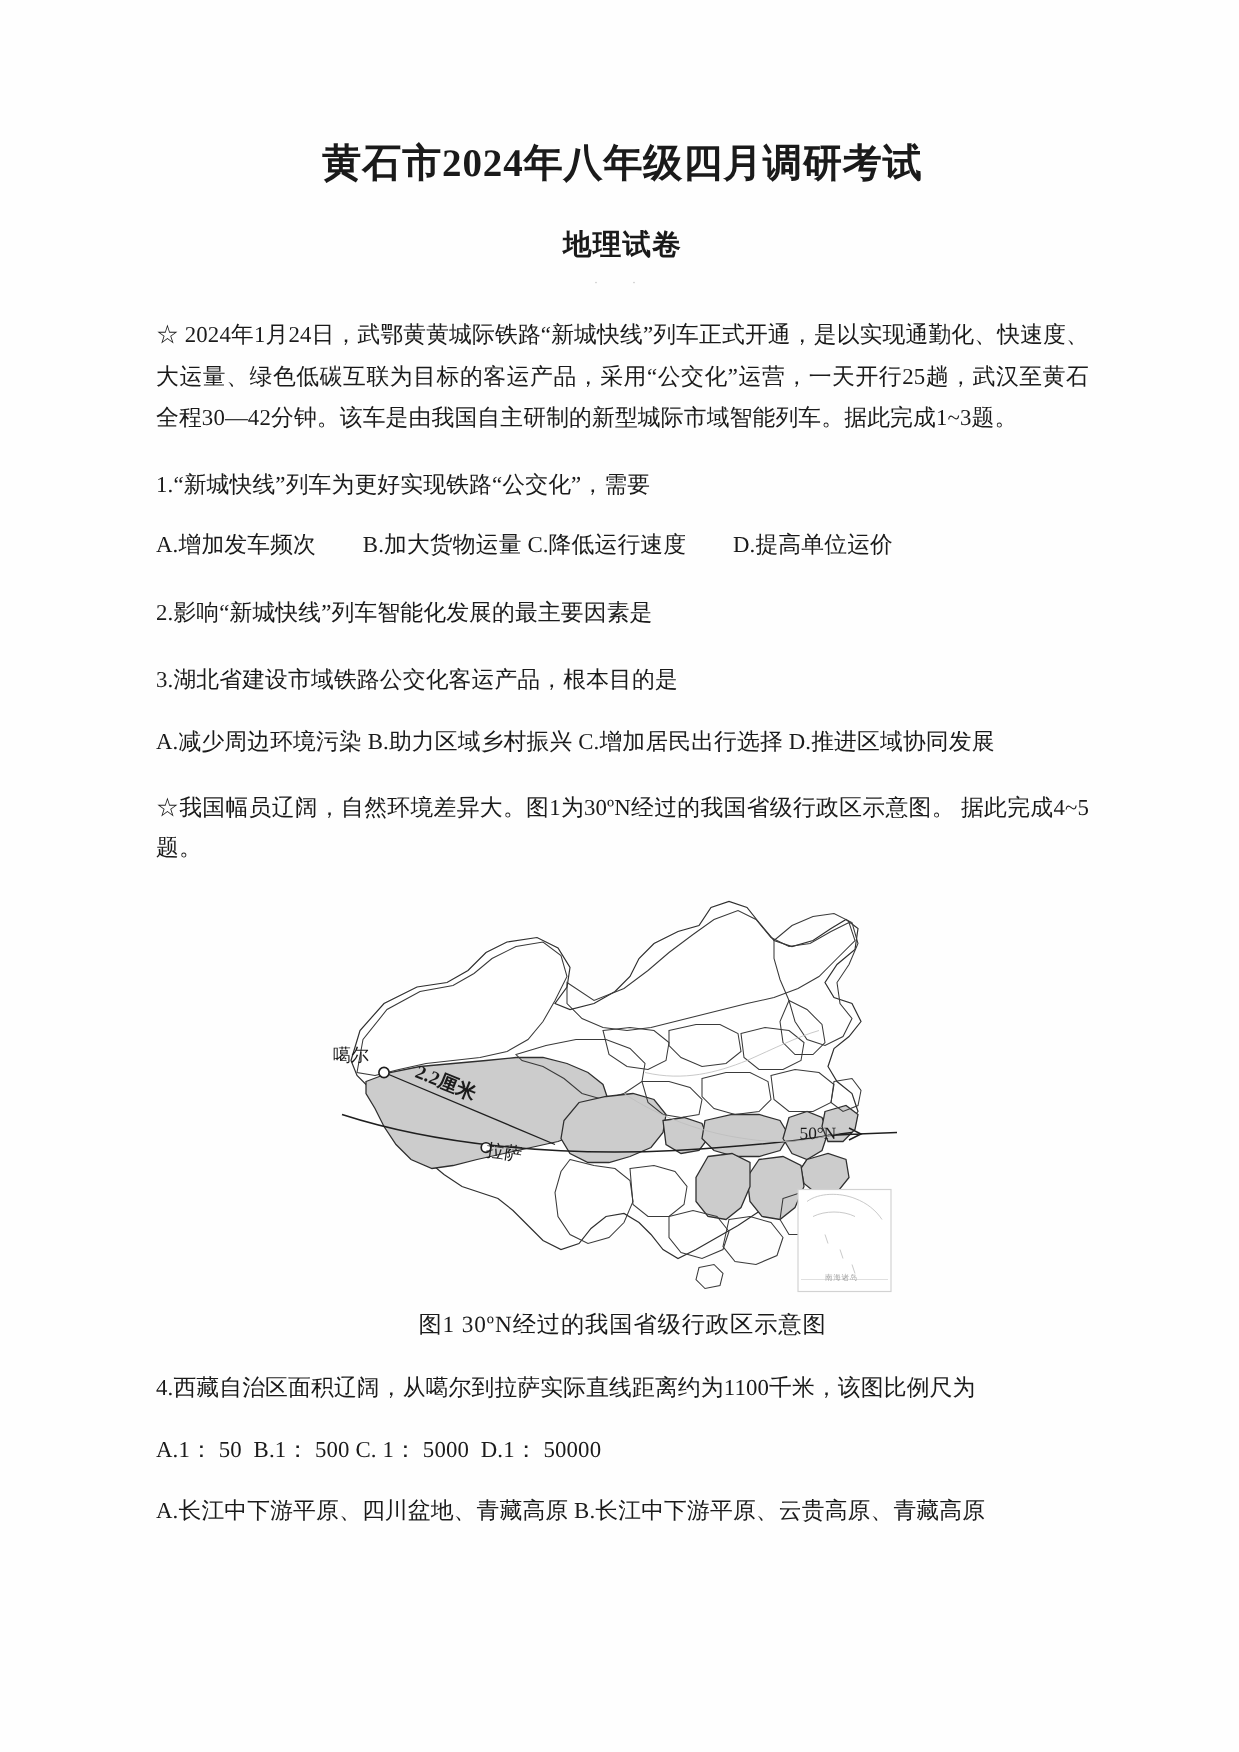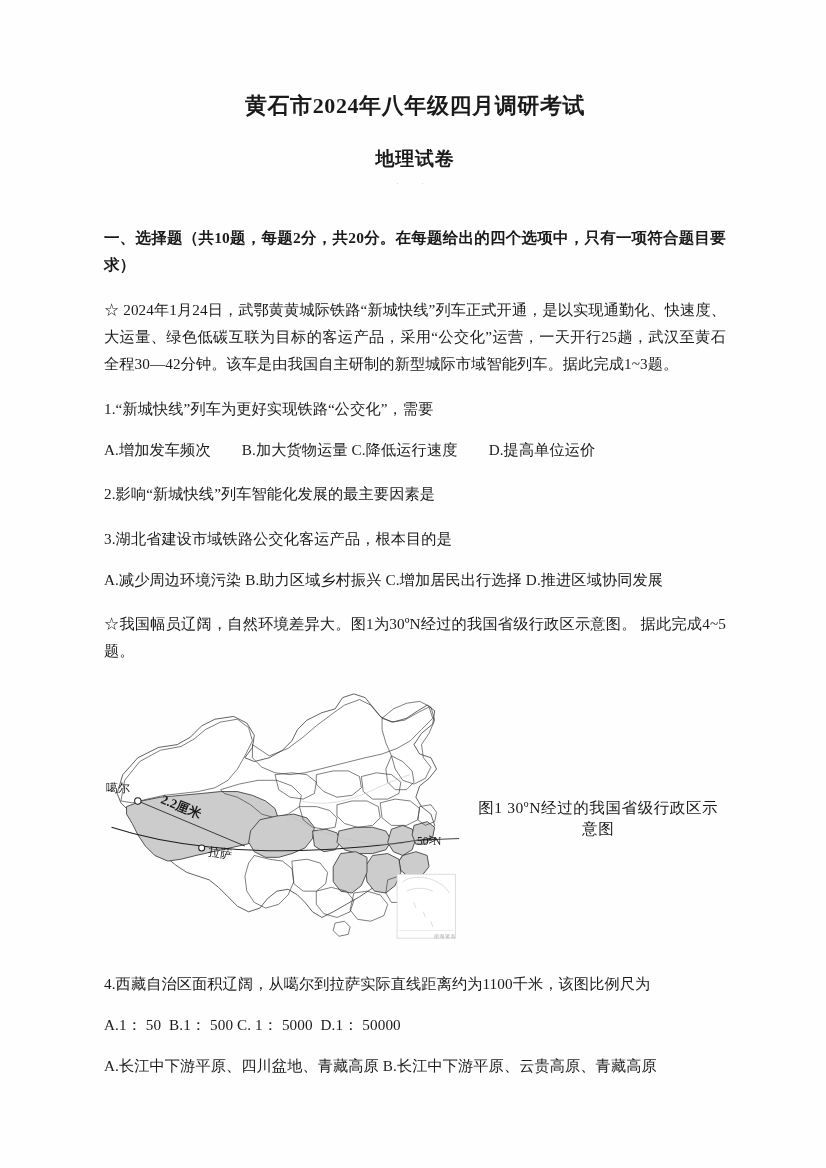--- a/index.html
+++ b/index.html
@@ -26,21 +26,21 @@
   .content {
     position: absolute;
     left: 104px;
     top: 0;
     width: 622px;
   }
 
   
   .doc-title {
     text-align: center;
-    font-size: 22px;
+    font-size: 26px;
     font-weight: bold;
     letter-spacing: 0.6px;
     margin-top: 92px;
     line-height: 1.3;
     font-family: "Liberation Serif", "DejaVu Serif", serif;
   }
   .doc-subtitle {
     text-align: center;
     font-size: 19px;
     font-weight: bold;
@@ -94,21 +94,21 @@
     font-size: 15.5px;
     font-weight: normal;
     letter-spacing: 0.6px;
     margin-top: 6px;
   }
 
   
   .figure-block {
     margin-top: 16px;
     display: flex;
-    flex-direction: row;
+    flex-direction: column;
     align-items: center;
   }
   .map-wrap {
     width: 390px;
     height: 272px;
     position: relative;
   }
   .map-wrap svg { display: block; width: 100%; height: 100%; }
   .map-label {
     position: absolute;
@@ -128,21 +128,20 @@
 
 <div class="page">
   <div class="content">
 
     <div class="doc-title">黄石市2024年八年级四月调研考试</div>
 
     <div class="doc-subtitle">地理试卷</div>
 
     <div class="faint-marks">· ·</div>
 
-    <div class="section-head">一、选择题（共10题，每题2分，共20分。在每题给出的四个选项中，只有一项符合题目要求）</div>
 
     <div class="passage">☆ 2024年1月24日，武鄂黄黄城际铁路“新城快线”列车正式开通，是以实现通勤化、快速度、大运量、绿色低碳互联为目标的客运产品，采用“公交化”运营，一天开行25趟，武汉至黄石全程30—42分钟。该车是由我国自主研制的新型城际市域智能列车。据此完成1~3题。</div>
 
     <div class="q-stem">1.“新城快线”列车为更好实现铁路“公交化”，需要</div>
     <div class="q-options">A.增加发车频次        B.加大货物运量 C.降低运行速度        D.提高单位运价</div>
 
     <div class="q-stem">2.影响“新城快线”列车智能化发展的最主要因素是</div>
 
     <div class="q-stem">3.湖北省建设市域铁路公交化客运产品，根本目的是</div>
     <div class="q-options">A.减少周边环境污染 B.助力区域乡村振兴 C.增加居民出行选择 D.推进区域协同发展</div>

